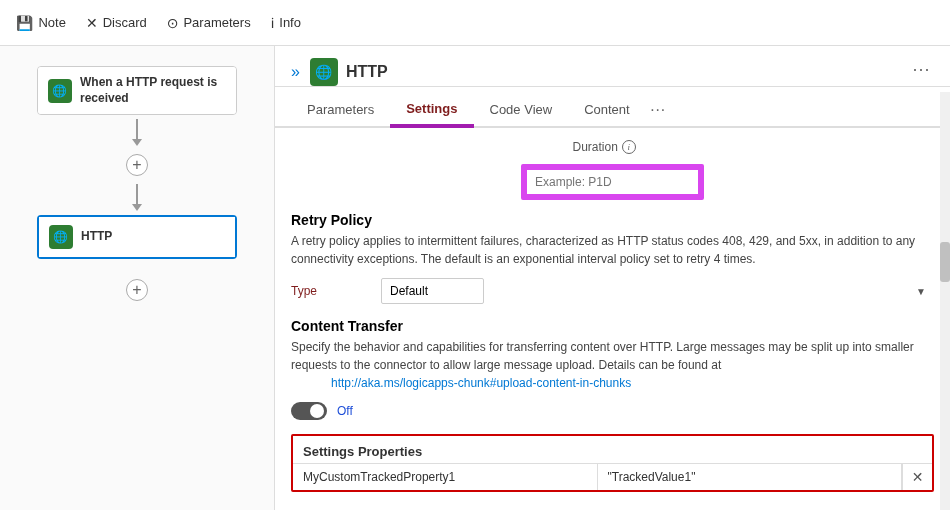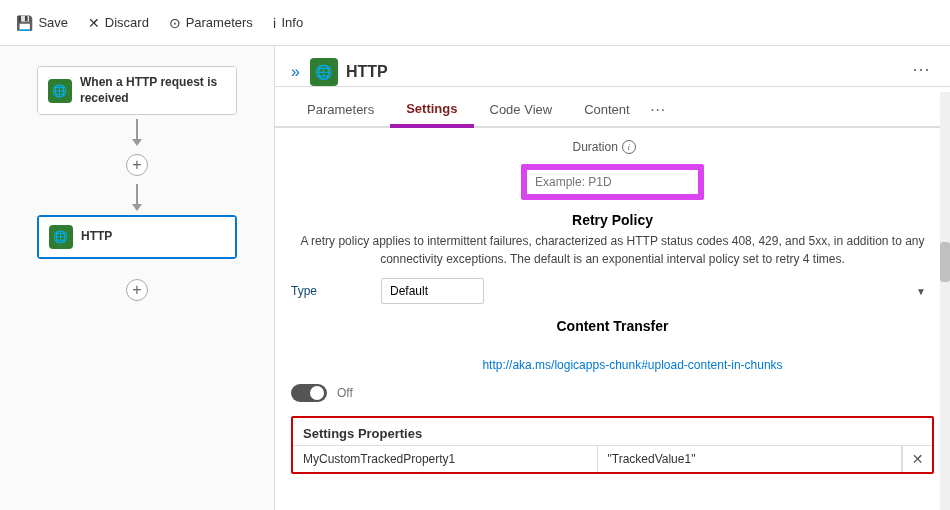--- a/index.html
+++ b/index.html
@@ -132,27 +132,27 @@
       width: 14px; height: 14px; border-radius: 50%;
       border: 1px solid #666; display: inline-flex; align-items: center;
       justify-content: center; font-size: 9px; color: #666; font-style: italic;
       font-family: Georgia, serif;
     }
 
     .section-title {
       font-size: 14px; font-weight: 700; margin-bottom: 4px; color: #000;
     }
 
-    .section-divider { margin-bottom: 10px; text-align: center; }
+    .section-divider { margin-bottom: 10px; }
 
     
     .dropdown-row {
       display: flex; align-items: center; gap: 10px; margin-bottom: 14px;
     }
-    .dropdown-label { font-size: 12px; color: #0c4a6e; width: 80px; }
+    .dropdown-label { font-size: 12px; color: #7f1d1d; width: 80px; }
     .dropdown-select {
       flex: 1; border: 1px solid #ccc; border-radius: 2px;
       padding: 5px 30px 5px 8px; font-size: 12px; background: #fff;
       appearance: none; position: relative;
     }
     .dropdown-wrapper { flex: 1; position: relative; }
     .dropdown-chevron {
       position: absolute; right: 8px; top: 50%; transform: translateY(-50%);
       color: #555; font-size: 10px; pointer-events: none;
     }
@@ -164,21 +164,21 @@
     .toggle-row { display: flex; align-items: center; gap: 10px; margin-bottom: 14px; }
     .toggle {
       width: 36px; height: 18px; border-radius: 9px;
       background: #555; position: relative; cursor: pointer;
     }
     .toggle-thumb {
       width: 14px; height: 14px; border-radius: 50%;
       background: #fff; position: absolute; top: 2px; right: 3px;
       transition: left 0.2s;
     }
-    .toggle-label { font-size: 12px; color: #737373; }
+    .toggle-label { font-size: 12px; color: #1d4ed8; }
 
     
     .tracked-box {
       border: 2px solid #c00; border-radius: 2px; overflow: hidden;
     }
     .tracked-title {
       font-size: 13px; font-weight: 700; padding: 8px 10px 4px 10px;
       background: #fff;
     }
     .tracked-row {
@@ -202,21 +202,21 @@
       position: absolute; top: 150px; width: 10px; height: 40px;
       background: #c0c0c0; border-radius: 3px;
     }
   </style>
 </head>
 <body>
 
 <div class="toolbar">
   <div class="toolbar-item">
     <span class="toolbar-icon">💾</span>
-    <span>Save</span>
+    <span>Note</span>
   </div>
   <div class="toolbar-item">
     <span class="toolbar-icon">✕</span>
     <span>Discard</span>
   </div>
   <div class="toolbar-item">
     <span class="toolbar-icon">⊙</span>
     <span>Parameters</span>
   </div>
   <div class="toolbar-item">
@@ -303,20 +303,21 @@
             <option>Fixed</option>
             <option>Exponential</option>
           </select>
           <span class="dropdown-chevron">▼</span>
         </div>
       </div>
 
       <div class="section-divider">
         <div class="section-title">Content Transfer</div>
         <p class="section-desc">
+          <span>Specify the behavior and capabilities for transferring content over HTTP. Large messages may be split up into smaller requests to the connector to allow large message upload. Details can be found at</span>
           <br>
           <a class="link" href="#">http://aka.ms/logicapps-chunk#upload-content-in-chunks</a>
         </p>
       </div>
 
       <div class="toggle-row">
         <div class="toggle">
           <div class="toggle-thumb"></div>
         </div>
         <span class="toggle-label">Off</span>

